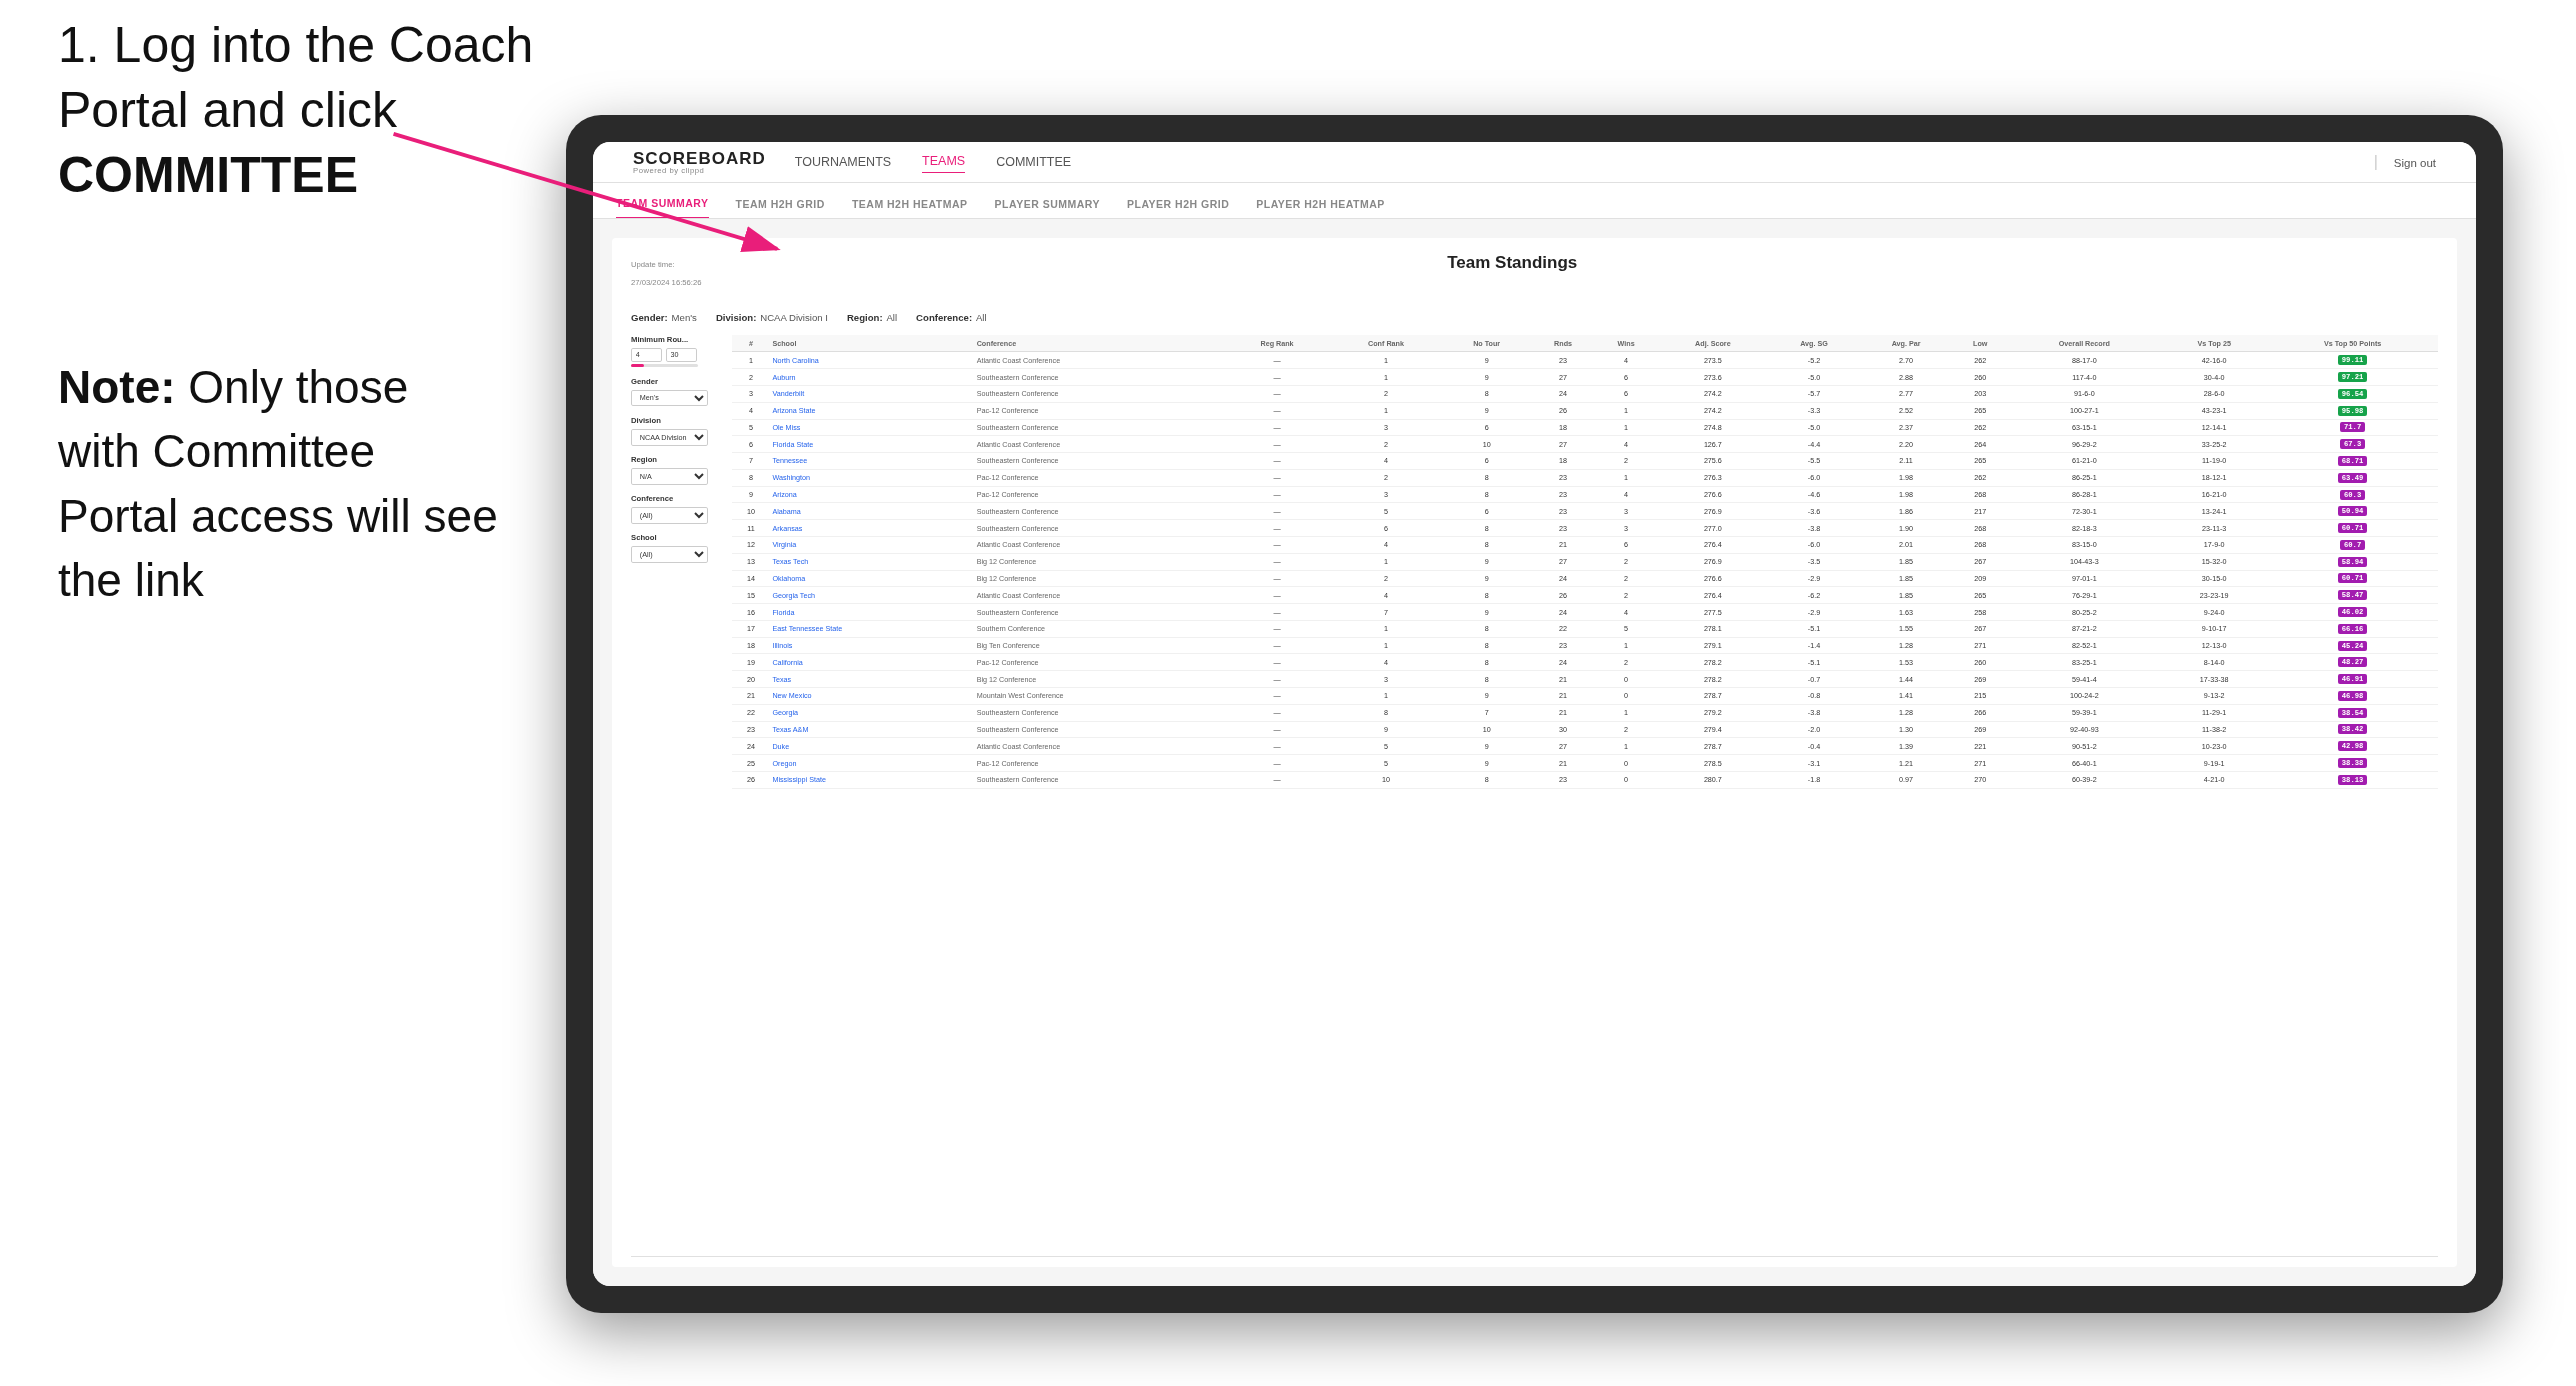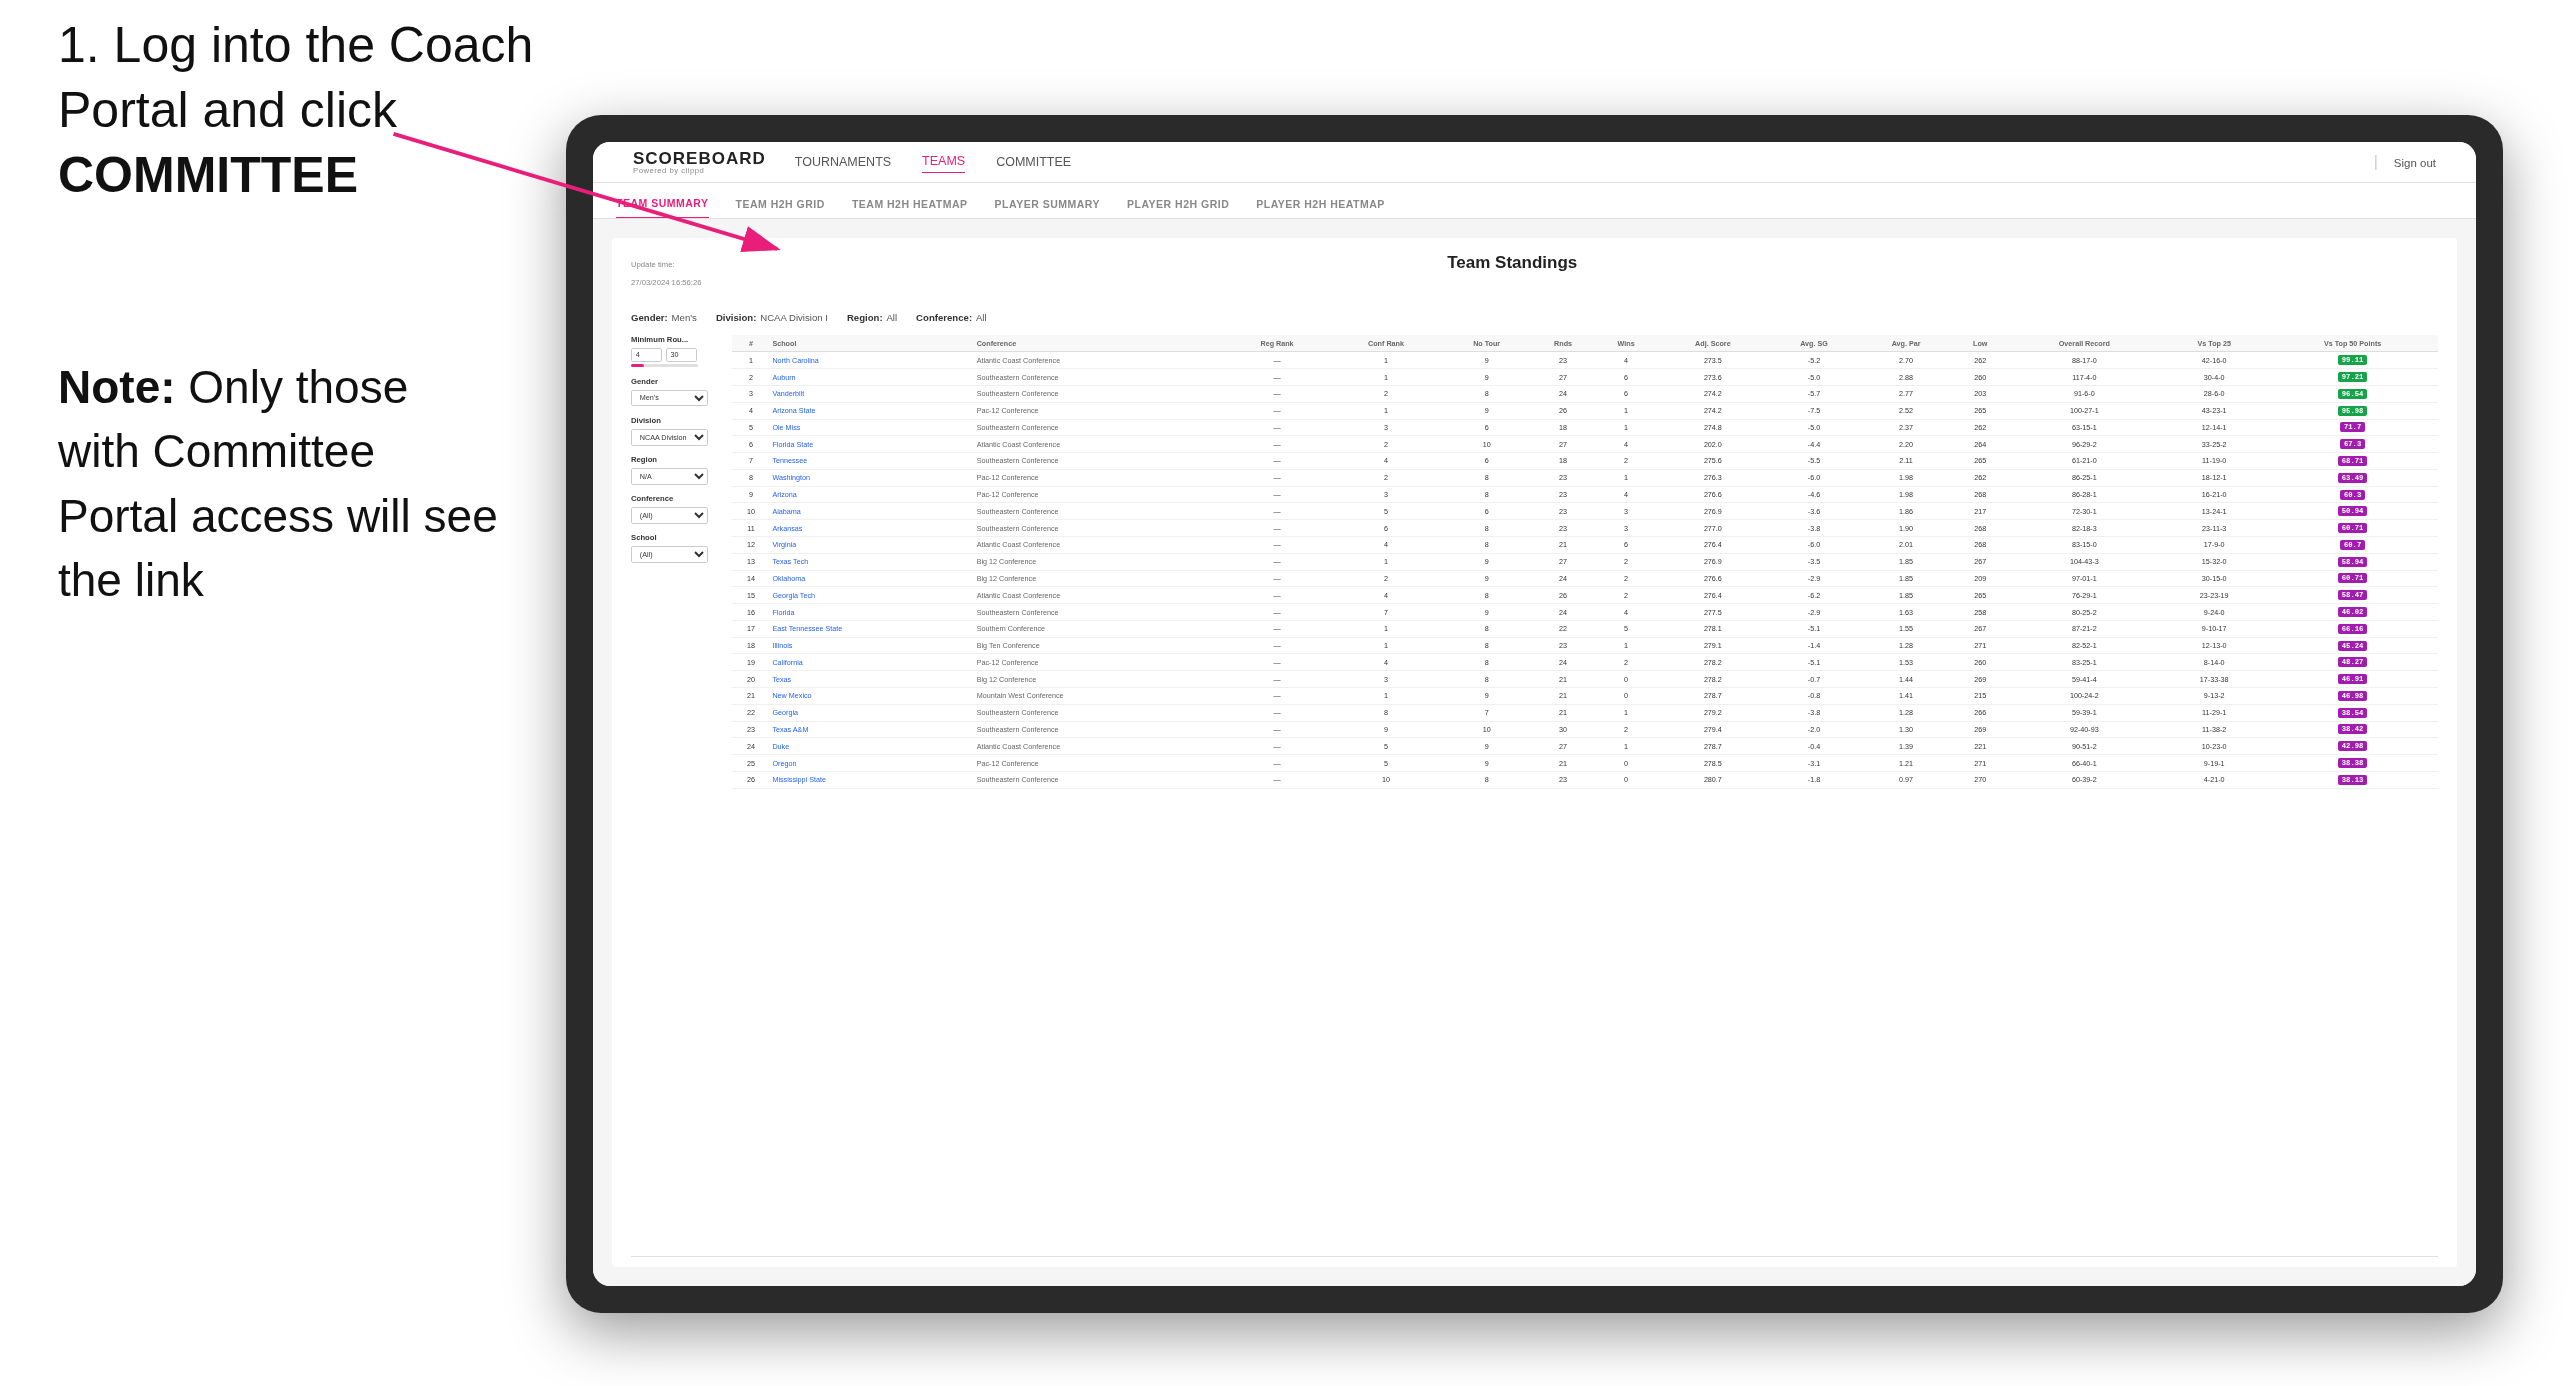--- a/index.html
+++ b/index.html
@@ -629,21 +629,21 @@
                   <tr>
       <td>4</td>
       <td class="school-name">Arizona State</td>
       <td class="conference-name">Pac-12 Conference</td>
       <td>—</td>
       <td>1</td>
       <td>9</td>
       <td>26</td>
       <td>1</td>
       <td>274.2</td>
-      <td>-7.5</td>
+      <td>-3.3</td>
       <td>2.52</td>
       <td>265</td>
       <td>100-27-1</td>
       <td>43-23-1</td>
       <td><span class="score-badge green">95.98</span></td>
     </tr>
                   <tr>
       <td>5</td>
       <td class="school-name">Ole Miss</td>
       <td class="conference-name">Southeastern Conference</td>
@@ -662,21 +662,21 @@
     </tr>
                   <tr>
       <td>6</td>
       <td class="school-name">Florida State</td>
       <td class="conference-name">Atlantic Coast Conference</td>
       <td>—</td>
       <td>2</td>
       <td>10</td>
       <td>27</td>
       <td>4</td>
-      <td>202.0</td>
+      <td>126.7</td>
       <td>-4.4</td>
       <td>2.20</td>
       <td>264</td>
       <td>96-29-2</td>
       <td>33-25-2</td>
       <td><span class="score-badge blue">67.3</span></td>
     </tr>
                   <tr>
       <td>7</td>
       <td class="school-name">Tennessee</td>

